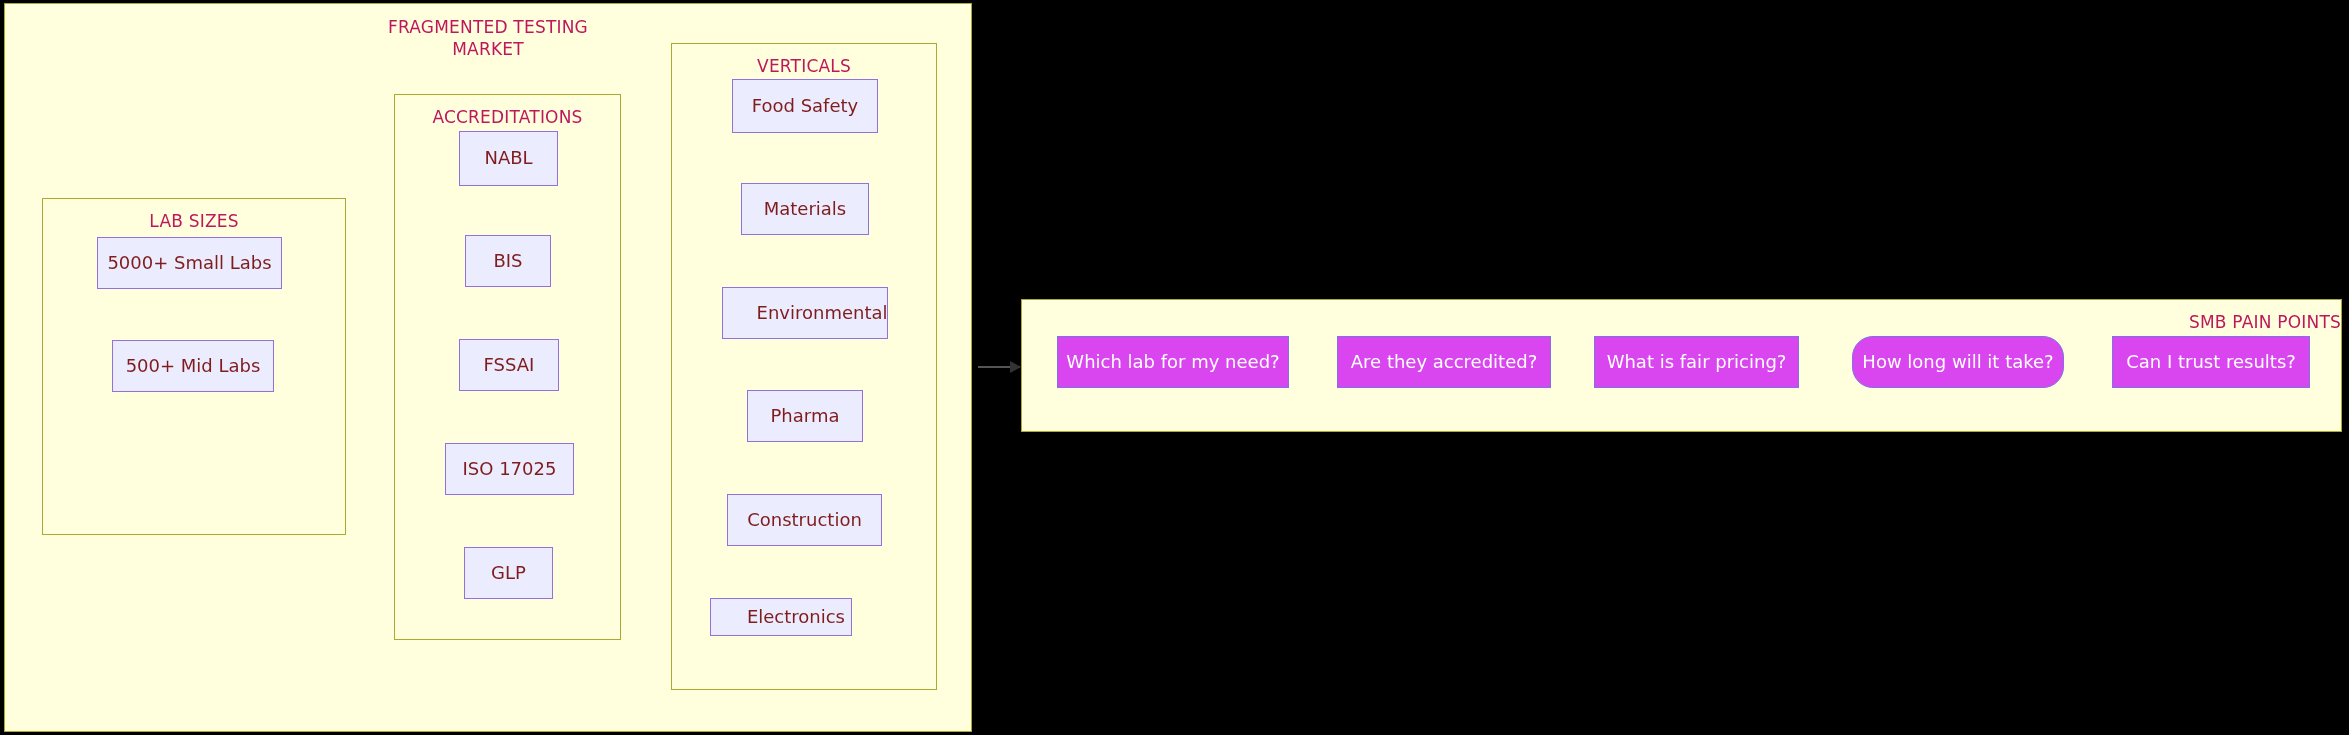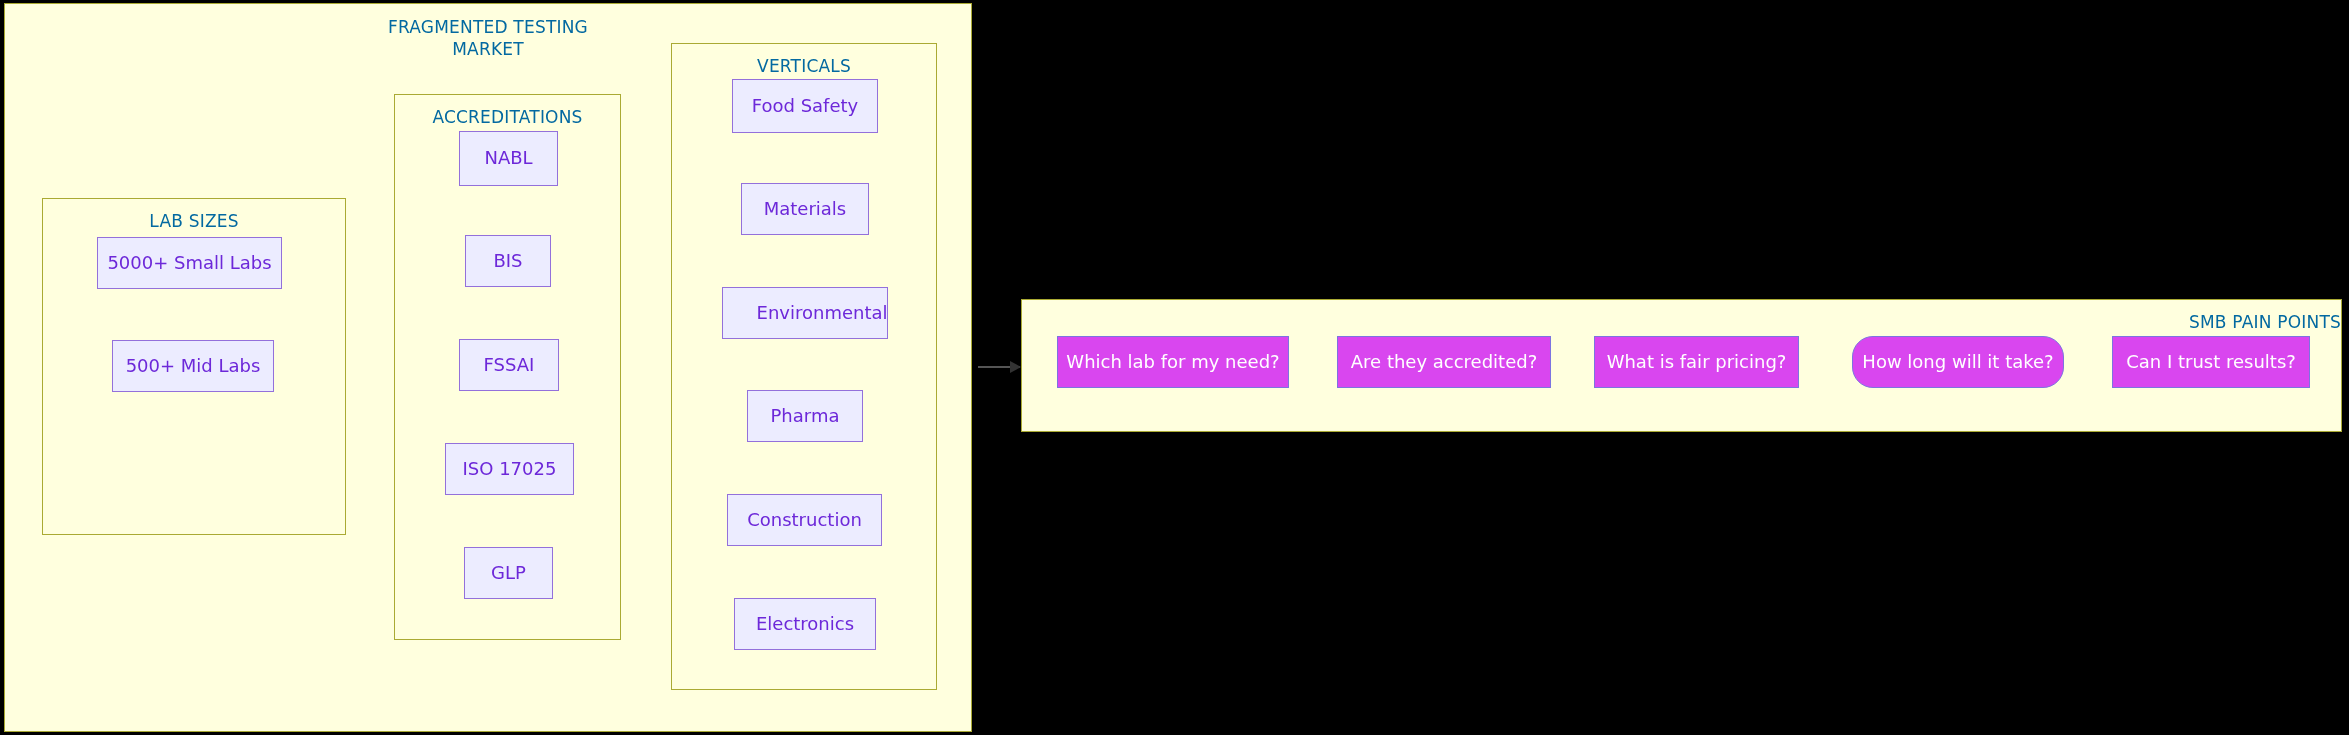--- a/index.html
+++ b/index.html
@@ -29,37 +29,37 @@
     position: absolute;
     background: #ffffde;
     border: 1px solid #aaaa33;
     box-sizing: border-box;
   }
   .cluster-label {
     position: absolute;
     left: 0;
     width: 100%;
     text-align: center;
-    color: #0369a1;
+    color: #be185d;
     font-size: 17px;
     line-height: 22px;
     letter-spacing: 0.2px;
     white-space: pre-line;
   }
 
   
   .node {
     position: absolute;
     box-sizing: border-box;
     background: #ececff;
     border: 1.4px solid #9370db;
     display: flex;
     align-items: center;
     justify-content: center;
-    color: #6d28d9;
+    color: #7f1d1d;
     font-size: 18px;
     line-height: 1.15;
     text-align: center;
     padding: 0 6px;
   }
 
   .node.pain {
     background: #d946ef;
     border: 1.4px solid #7c74e0;
     color: #ffffff;
@@ -133,21 +133,21 @@
   </div>
   <div class="node" style="left:722px; top:287px; width:166px; height:52px;padding-left:40px;">
     <span>Environmental</span>
   </div>
   <div class="node" style="left:747px; top:390px; width:116px; height:52px;">
     <span>Pharma</span>
   </div>
   <div class="node" style="left:727px; top:494px; width:155px; height:52px;">
     <span>Construction</span>
   </div>
-  <div class="node" style="left:734px; top:598px; width:142px; height:52px;">
+  <div class="node" style="left:710px; top:598px; width:142px; height:38px;justify-content:flex-end;">
     <span>Electronics</span>
   </div>
 
   <div class="edge-arrow" style="left:978px; top:366px; width:42px;"></div>
 
   <div class="cluster" style="left:1021px; top:299px; width:1321px; height:133px;">
     <div class="cluster-label" style="top:11px;text-align:right;">SMB PAIN POINTS</div>
   </div>
 
   <div class="node pain" style="left:1057px; top:336px; width:232px; height:52px;">

